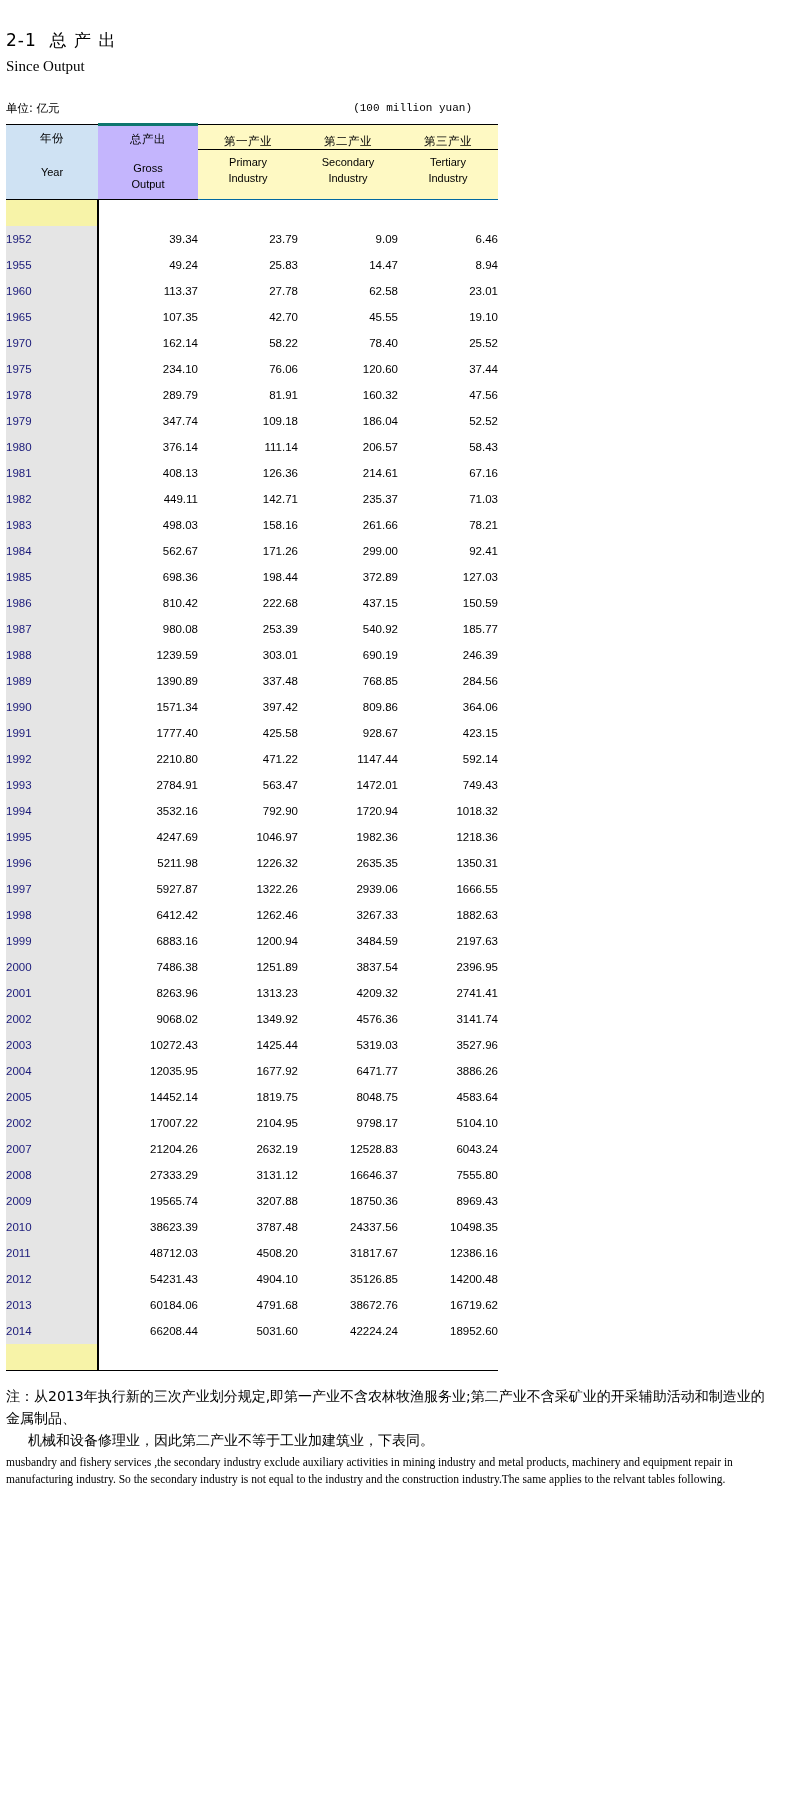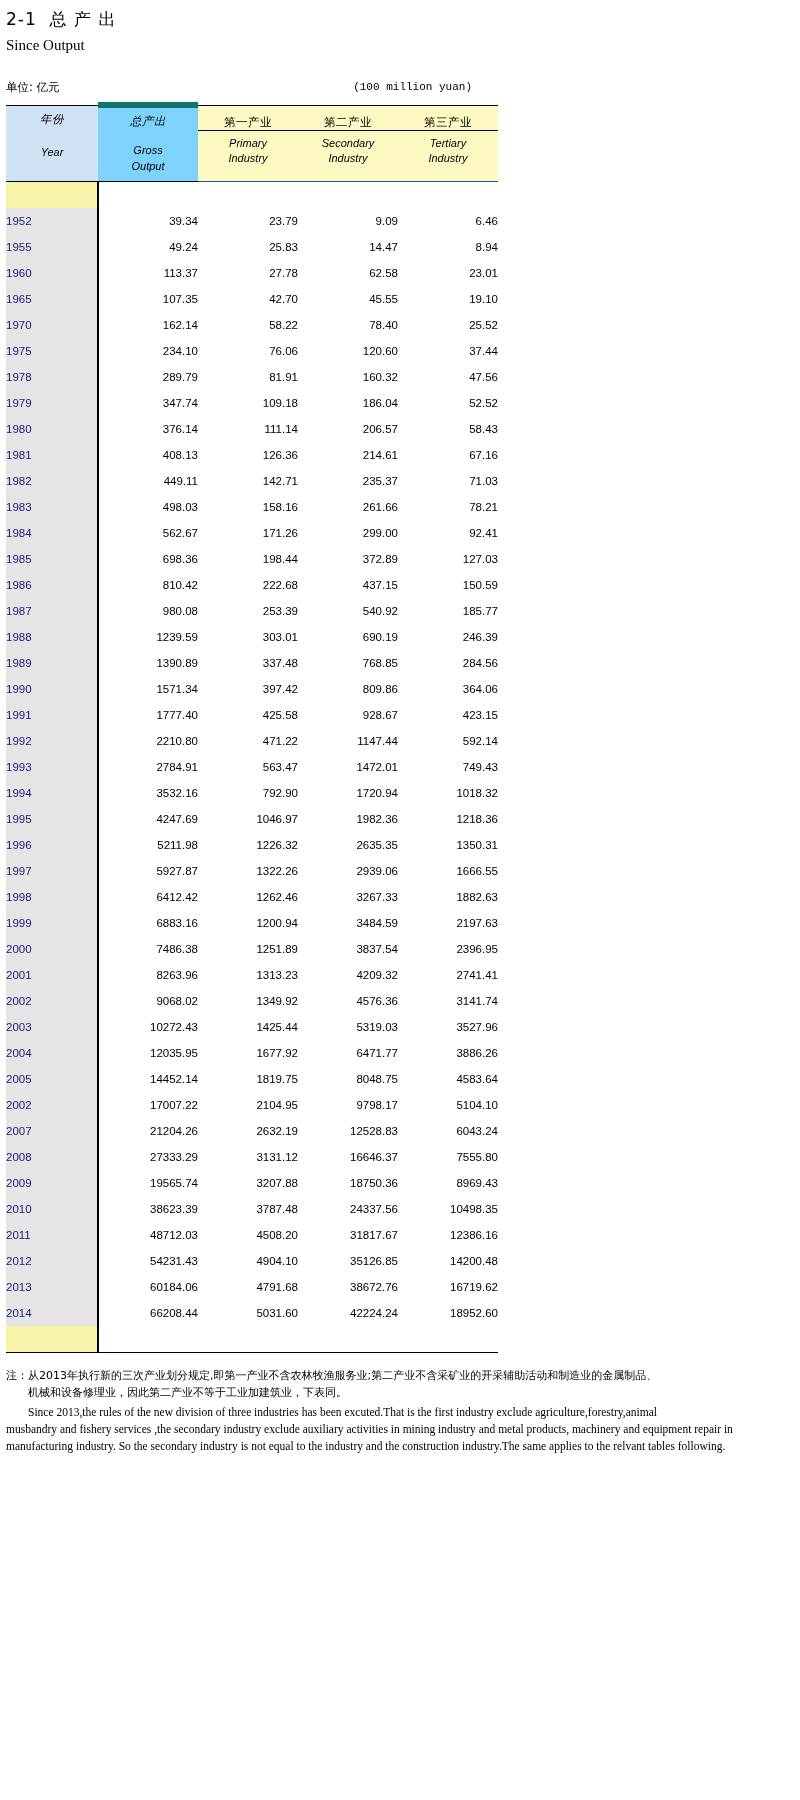--- a/index.html
+++ b/index.html
@@ -11,20 +11,21 @@
     width: 800px;
     min-height: 1800px;
     font-family: "Liberation Sans", sans-serif;
     color: #000000;
     position: relative;
   }
   .page {
     width: 780px;
     position: relative;
     padding: 0;
+    margin-top: 21px;
   }
   
   .title-cn {
     font-family: "DejaVu Sans", sans-serif;
     font-size: 17px;
     letter-spacing: 1px;
     padding: 8px 0 0 6px;
     font-weight: normal;
   }
   .title-en {
@@ -68,22 +69,22 @@
     width: 92px;
     background: #cfe2f3;
     border-top: 1px solid #000;
     border-bottom: 1px solid #000;
     text-align: center;
     vertical-align: top;
     font-weight: normal;
   }
   .hdr-gross {
     width: 80px;
-    background: #7dd3fc;
-    border-top: 6px solid #0f766e;
+    background: #c4b5fd;
+    border-top: 3px solid #0f766e;
     border-bottom: 1px solid #000;
     vertical-align: top;
     font-weight: normal;
   }
   .hdr-ind {
     background: #fef9c3;
     border-top: 1px solid #000;
     border-bottom: 1px solid #0369a1;
     vertical-align: top;
     font-weight: normal;
@@ -105,21 +106,20 @@
     letter-spacing: 0.5px;
   }
   .en {
     font-family: "Liberation Sans", sans-serif;
     font-size: 11px;
   }
   .hdr-cell-inner {
     padding: 5px 0 6px 0;
     text-align: center;
     line-height: 1.45;
-    font-style: italic;
   }
   .hdr-year .hdr-cell-inner { padding: 5px 0 8px 0; }
   .hdr-gross .hdr-cell-inner { padding: 5px 0 6px 0; }
   .spacer-row td {
     height: 26px;
     background: #ffffff;
   }
   .spacer-row td.yearcol {
     background: #f7f3a8;
   }
@@ -152,21 +152,21 @@
     line-height: 0;
   }
   
   .notes {
     margin: 14px 6px 0 6px;
     font-size: 11px;
     line-height: 1.55;
   }
   .note-cn {
     font-family: "DejaVu Sans", sans-serif;
-    font-size: 11px;
+    font-size: 14px;
     line-height: 1.6;
   }
   .note-cn .indent { display: block; text-indent: 22px; }
   .note-en {
     font-family: "Liberation Serif", serif;
     font-size: 11.5px;
     line-height: 1.5;
     margin-top: 2px;
   }
   .note-en .first { text-indent: 22px; display: block; }
@@ -567,20 +567,19 @@
         </tr>
       </tbody>
   </table>
 
   <div class="notes">
     <div class="note-cn">
       <span>注：从2013年执行新的三次产业划分规定,即第一产业不含农林牧渔服务业;第二产业不含采矿业的开采辅助活动和制造业的金属制品、</span>
       <span class="indent">机械和设备修理业，因此第二产业不等于工业加建筑业，下表同。</span>
     </div>
     <div class="note-en">
-      <span class="first">Since 2013,the rules of the new division of three industries has been excuted.That is the first industry exclude agriculture,forestry,animal</span>
       <span>musbandry and fishery services ,the secondary industry exclude auxiliary activities in mining industry and metal products, machinery and</span>
       <span>equipment repair in manufacturing industry. So the secondary industry is not equal to the industry and the construction industry.The same</span>
       <span>applies to the relvant tables following.</span>
     </div>
   </div>
 
 </div>
 
 </body></html>

